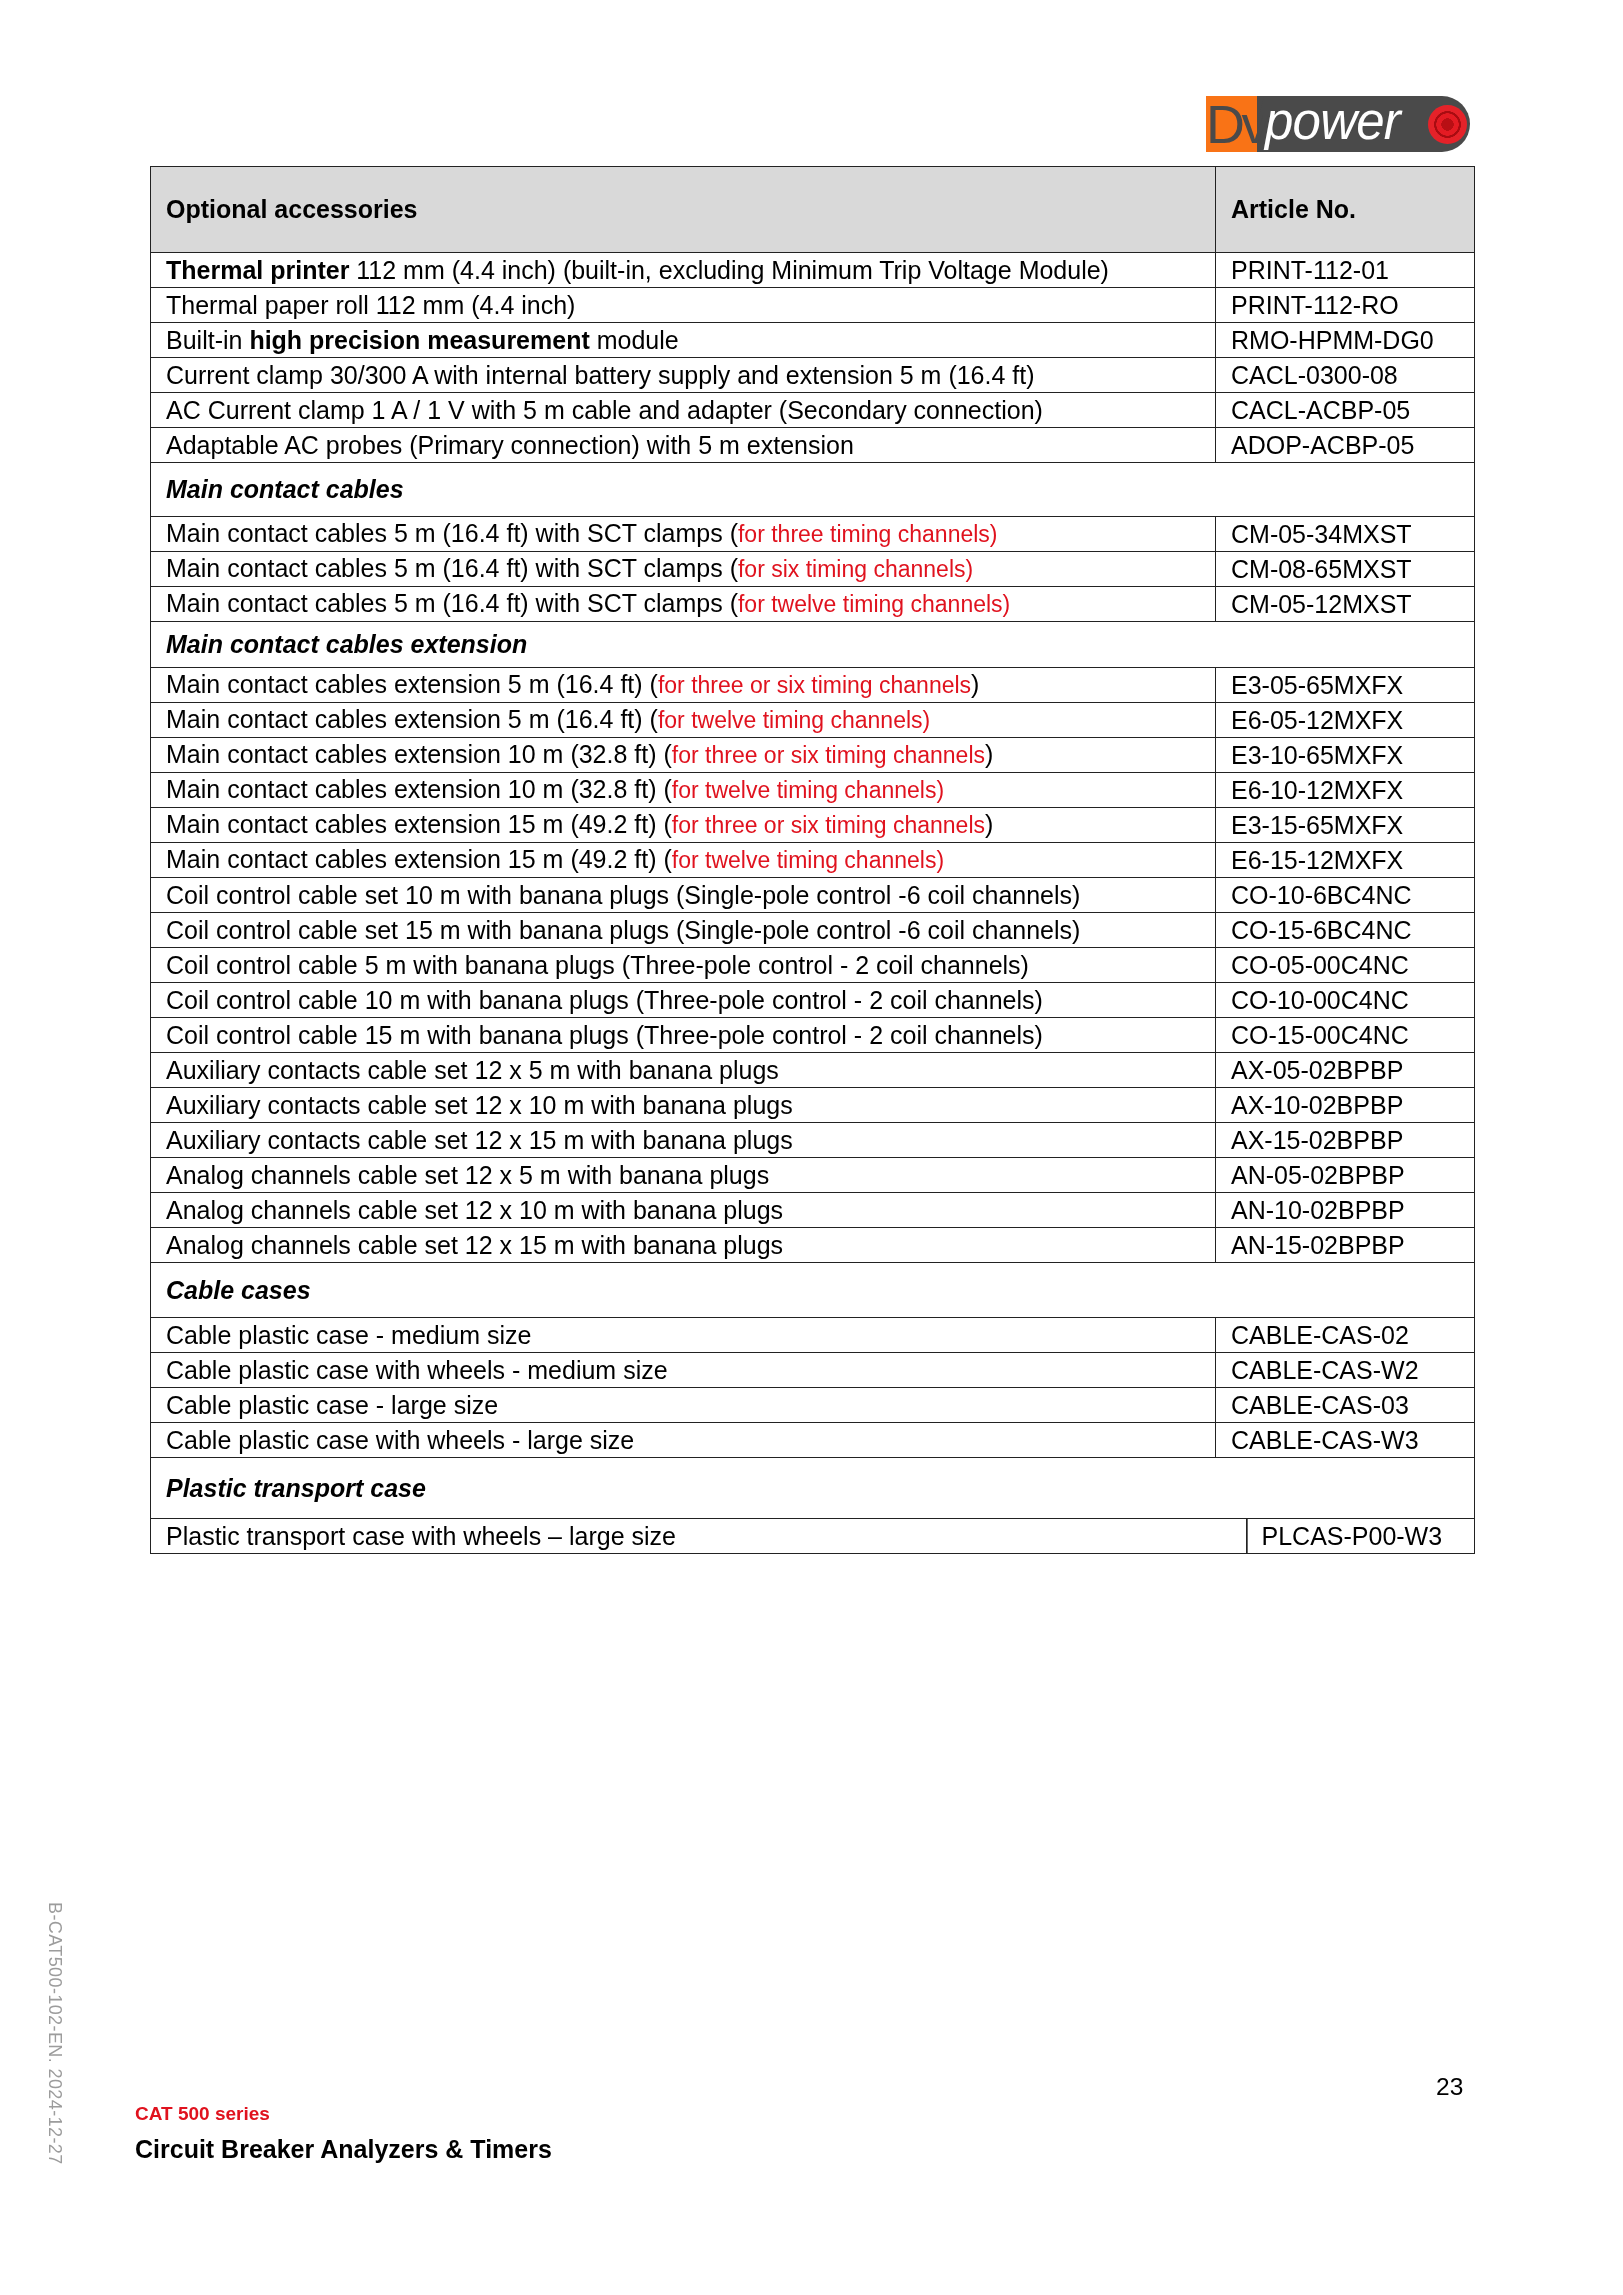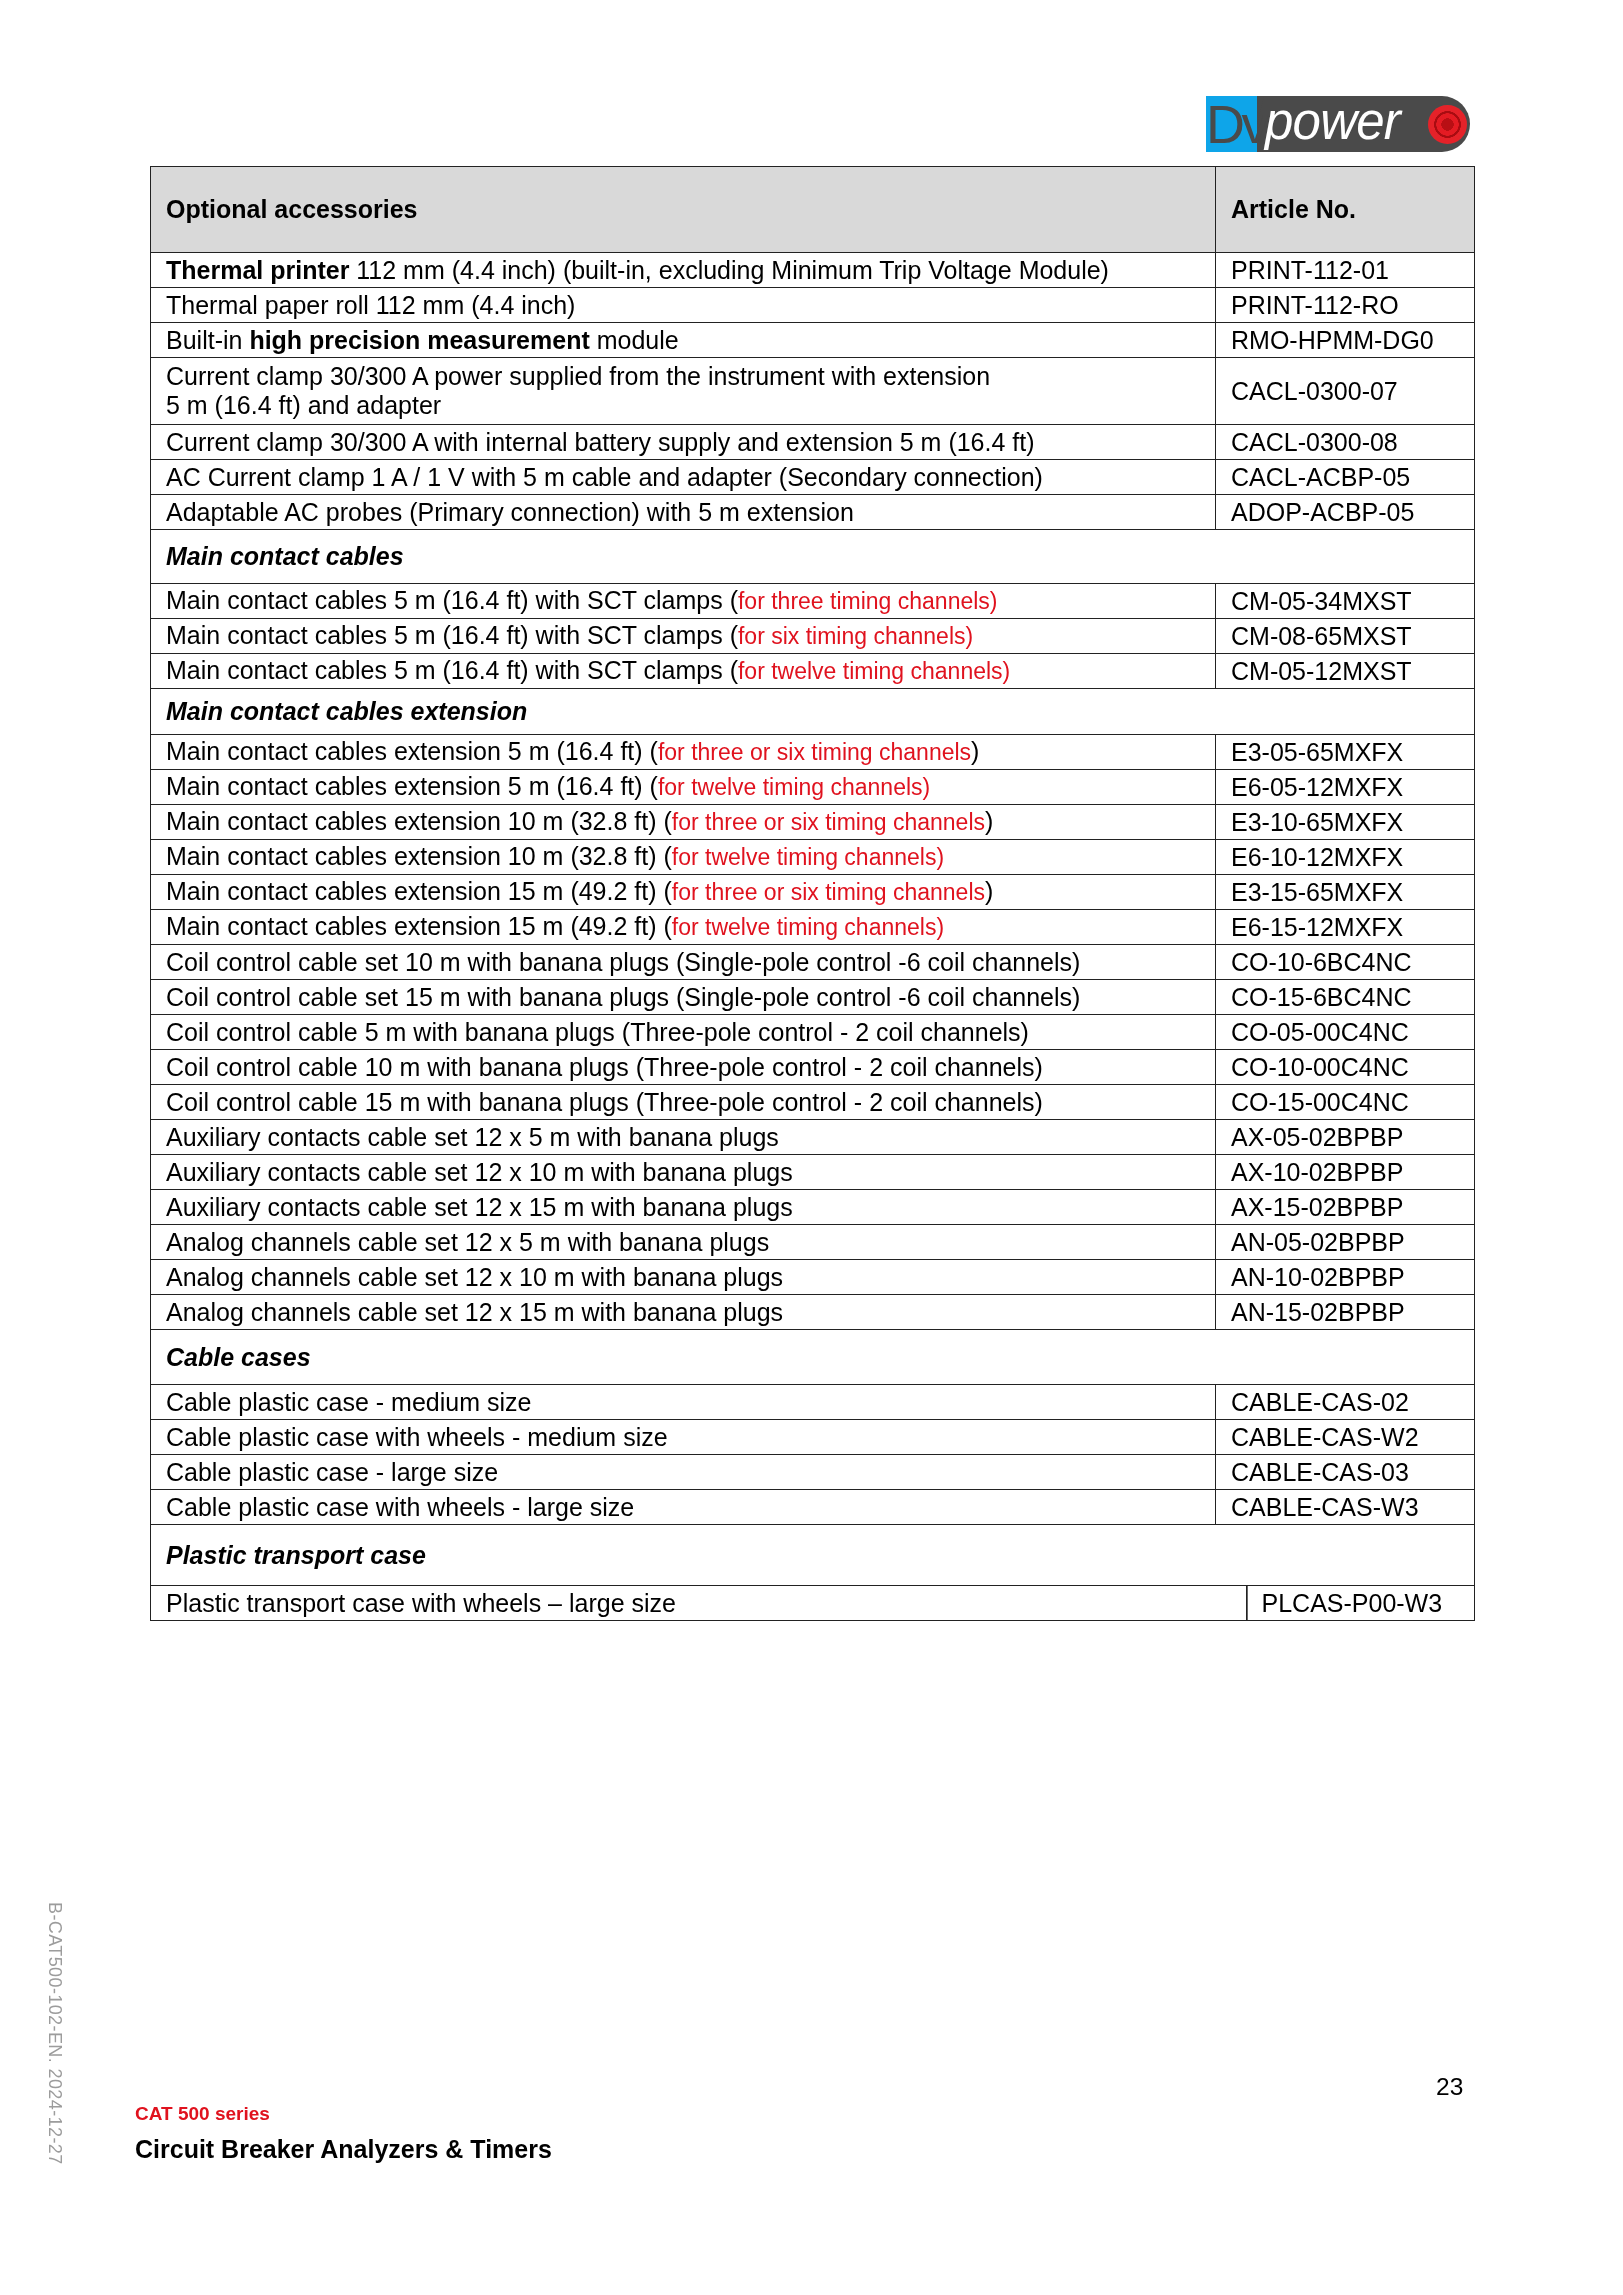--- a/index.html
+++ b/index.html
@@ -1,18 +1,18 @@
 <!DOCTYPE html>
 <html style="font-size:13.5px"><head>
 <meta charset="utf-8">
 <style>
   html, body { margin:0; padding:0; background:#ffffff; }
   body { width:1623px; height:2295px; position:relative; overflow:hidden; font-family:"Liberation Sans", sans-serif; color:#000; }
   .logo { position:absolute; left:1206px; top:96px; height:56px; width:264px; }
-  .logo .dv { position:absolute; left:0; top:0; height:56px; width:51px; background:#0ea5e9; color:#4a4a4a; font-size:54px; line-height:56px; letter-spacing:-3.4px; font-family:"Liberation Sans", sans-serif; }
+  .logo .dv { position:absolute; left:0; top:0; height:56px; width:51px; background:#f97316; color:#4a4a4a; font-size:54px; line-height:56px; letter-spacing:-3.4px; font-family:"Liberation Sans", sans-serif; }
   .logo .bar { position:absolute; left:44px; top:0; height:56px; width:220px; background:#4a4a4a; border-radius:0 28px 28px 0; }
   .logo .pw { position:absolute; left:59px; top:-1.7px; color:#fff; font-size:51px; font-style:italic; line-height:56px; letter-spacing:-0.8px; }
   .logo .slash { position:absolute; left:37px; top:0; width:13.5px; height:56px; background:#4a4a4a; transform:skewX(-14deg); }
   .logo .rose { position:absolute; left:222px; top:8.5px; width:39px; height:39px; border-radius:50%; background:radial-gradient(circle at 50% 50%, #b80f14 0 22%, #e41b23 23% 40%, #a90c11 41% 48%, #e52229 49% 100%); }
 
   table.acc { position:absolute; left:150px; top:166px; width:1324px; border-collapse:collapse; table-layout:fixed; }
   table.acc td { border:1.7px solid #222; padding:0 0 0 15px; font-size:25px; line-height:29px; height:34px; vertical-align:middle; white-space:nowrap; overflow:hidden; }
   table.acc col.c1 { width:1065px; }
   table.acc col.c2 { width:259px; }
   tr.head td { background:#d9d9d9; font-weight:bold; height:85px; font-size:25px; }
@@ -51,27 +51,20 @@
       <td><span></span><span class="b">Thermal printer</span><span> 112 mm (4.4 inch) (built-in, excluding Minimum Trip Voltage Module)</span></td>
       <td>PRINT-112-01</td>
     </tr>
     <tr>
       <td><span>Thermal paper roll 112 mm (4.4 inch)</span></td>
       <td>PRINT-112-RO</td>
     </tr>
     <tr>
       <td><span>Built-in </span><span class="b">high precision measurement</span><span> module</span></td>
       <td>RMO-HPMM-DG0</td>
-    </tr>
-    <tr class="two">
-      <td>
-          <div>Current clamp 30/300 A power supplied from the instrument with extension</div>
-          <div>5 m (16.4 ft) and adapter</div>
-        </td>
-      <td>CACL-0300-07</td>
     </tr>
     <tr>
       <td>Current clamp 30/300 A with internal battery supply and extension 5 m (16.4 ft)</td>
       <td>CACL-0300-08</td>
     </tr>
     <tr>
       <td>AC Current clamp 1 A / 1 V with 5 m cable and adapter (Secondary connection)</td>
       <td>CACL-ACBP-05</td>
     </tr>
     <tr>

